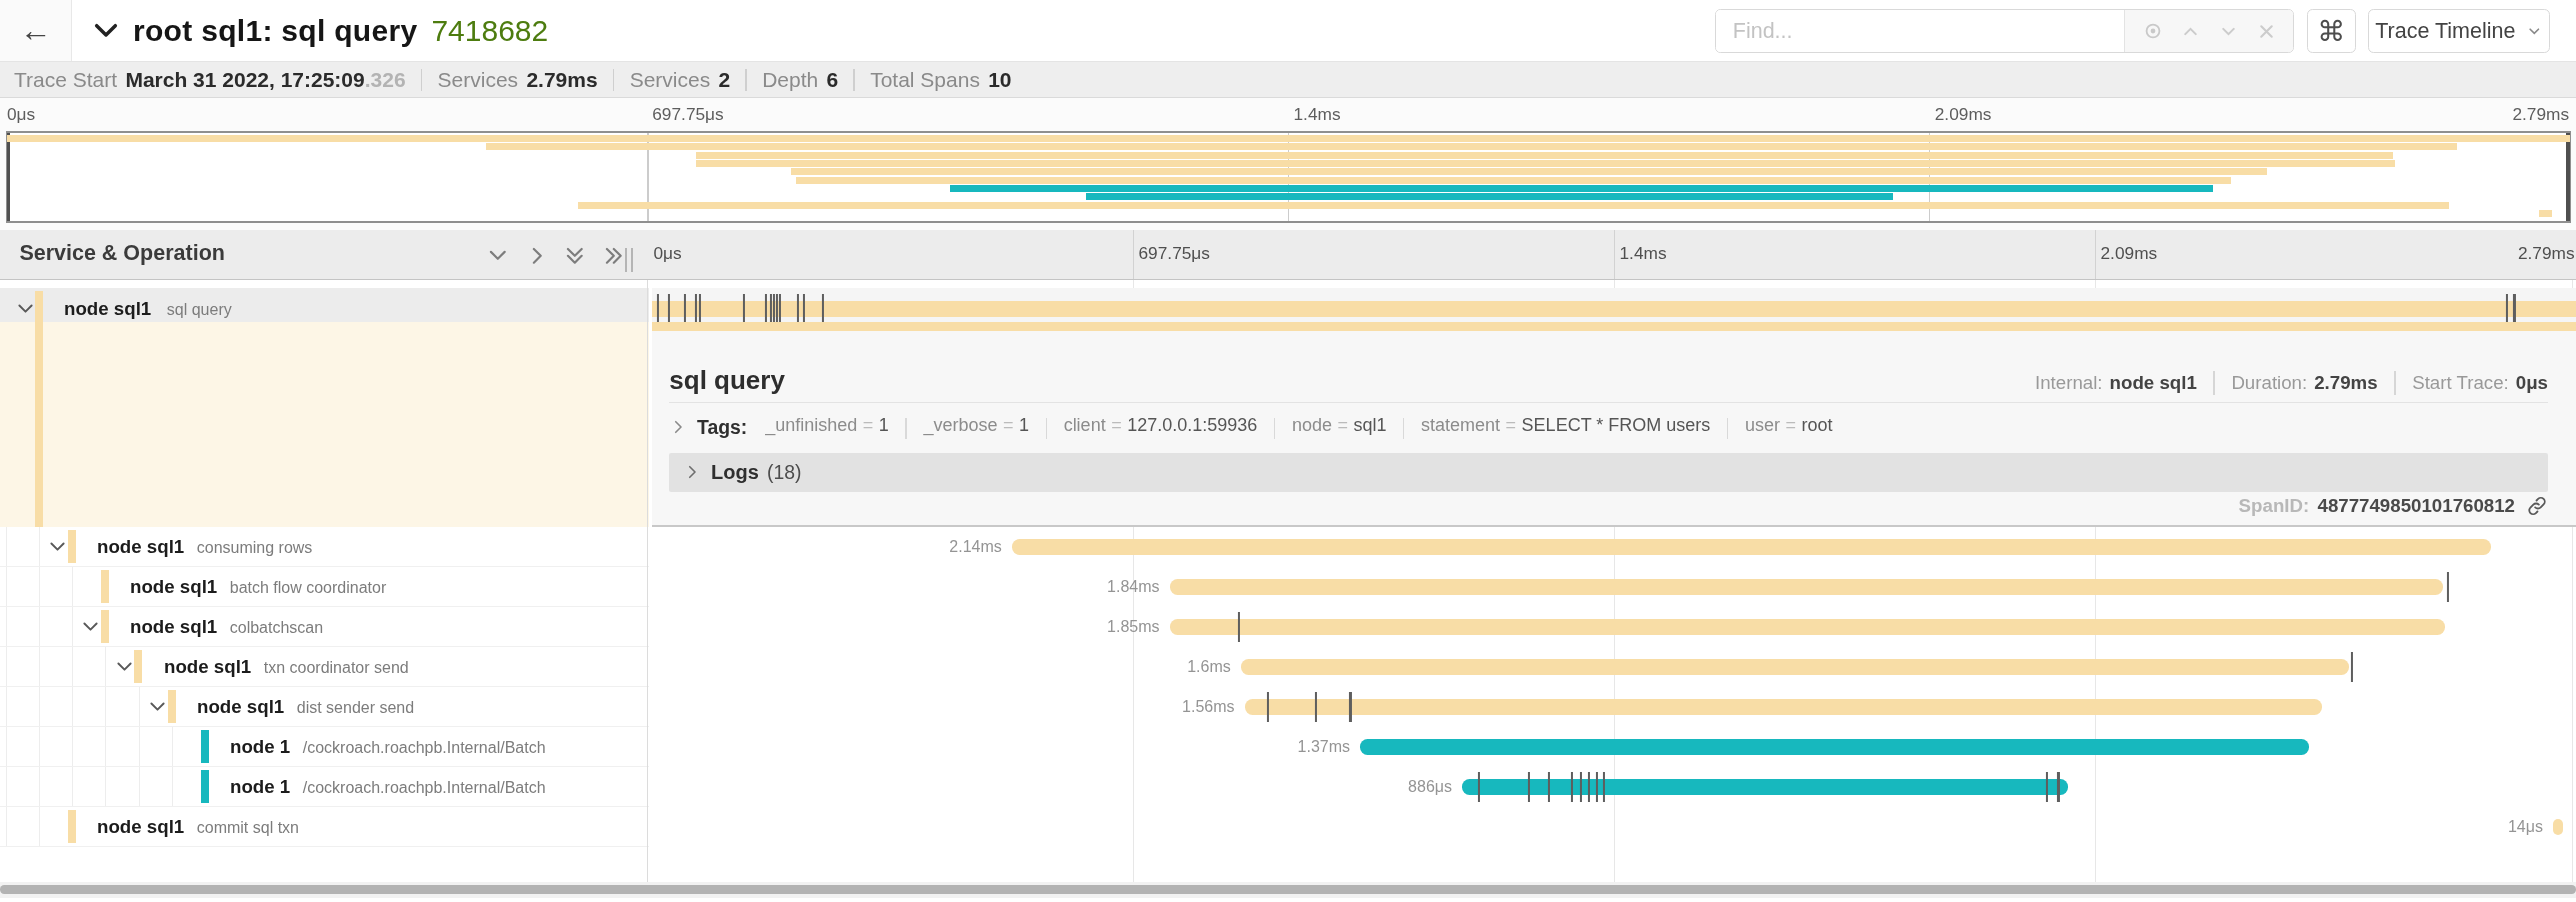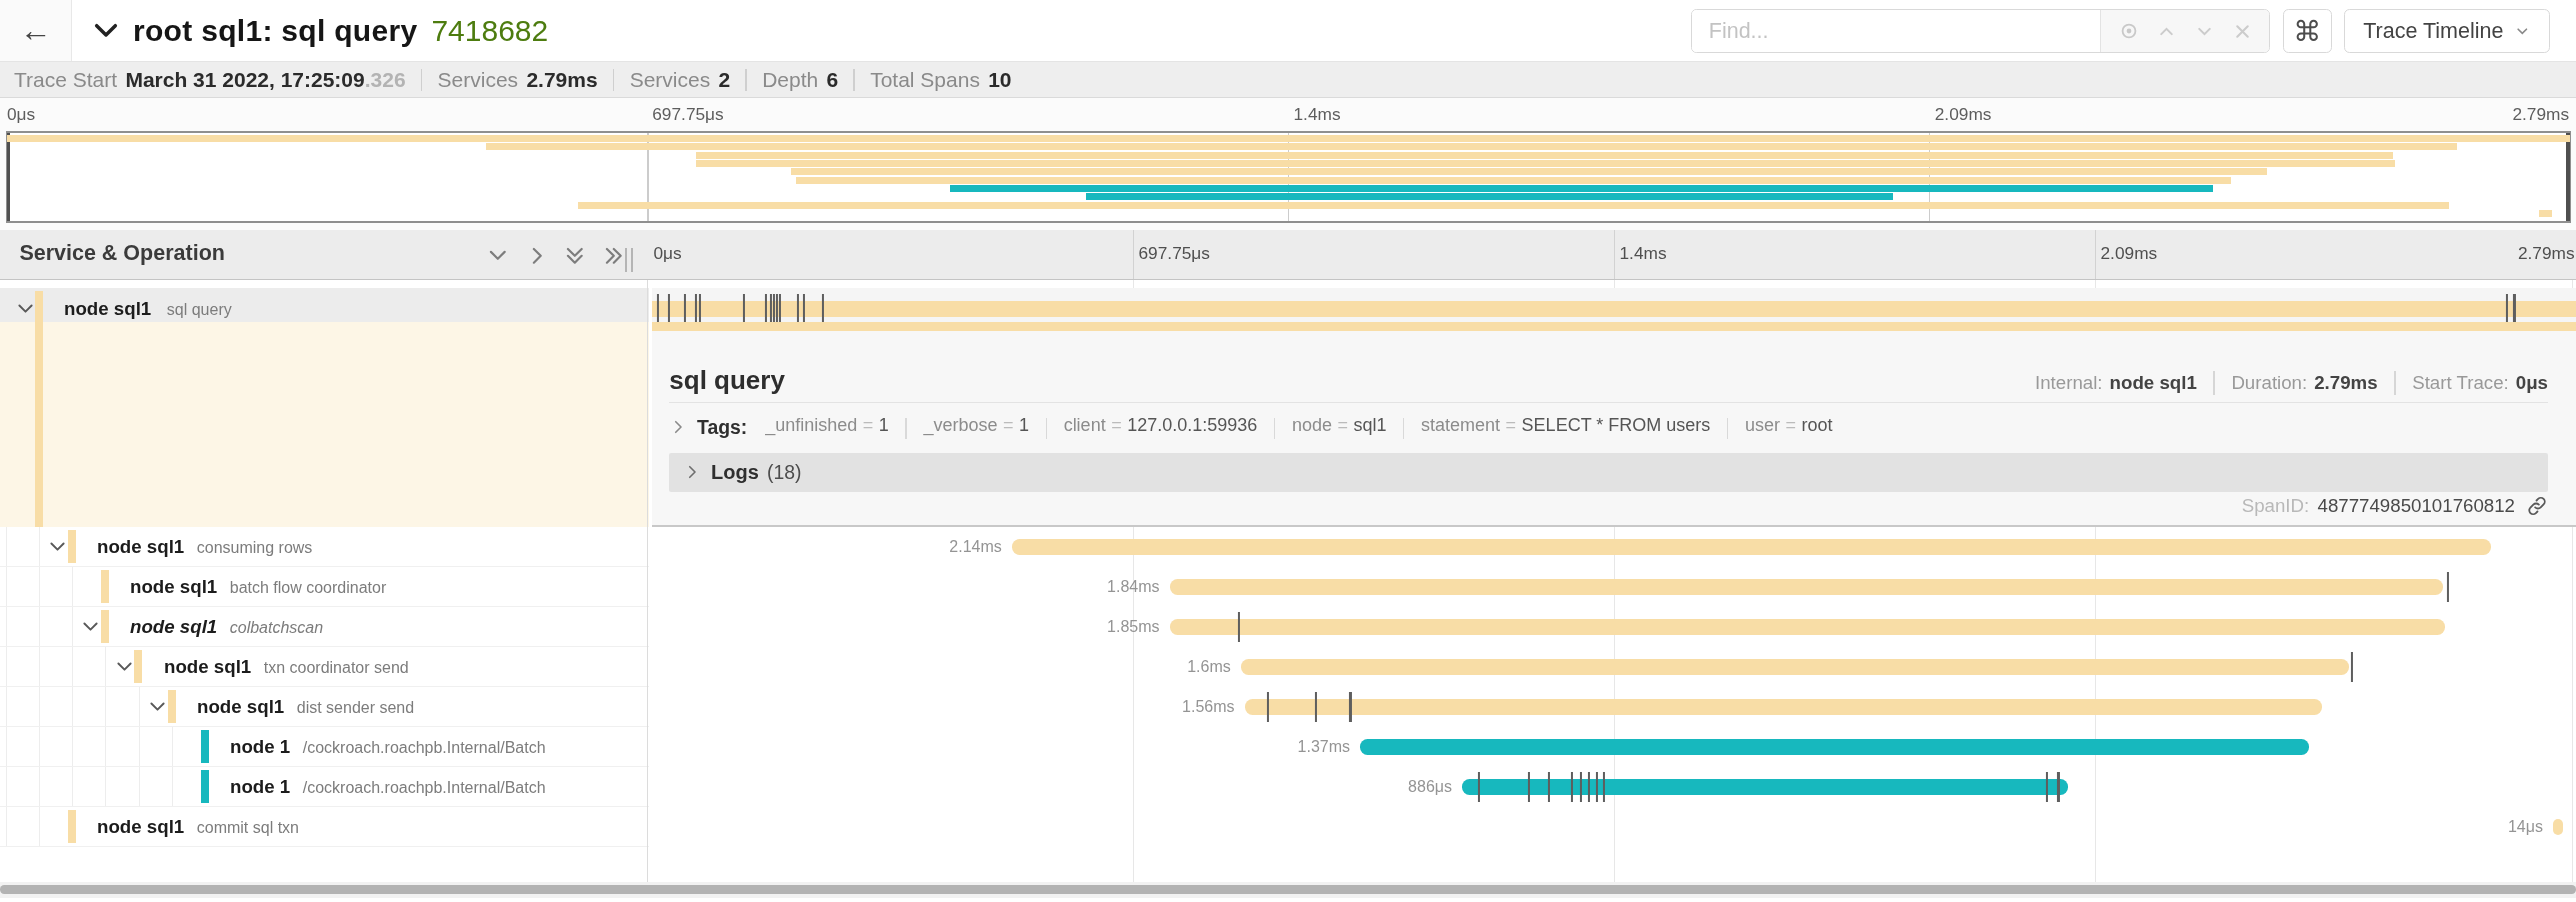--- a/index.html
+++ b/index.html
@@ -13,21 +13,21 @@
   .hdr-title-wrap { position:absolute; left:133px; top:0; height:61px; display:flex; align-items:center; }
   .hdr-title { font-size:30px; font-weight:bold; color:#161616; letter-spacing:0.3px; }
   .hdr-traceid { font-size:30px; color:#4d7c0f; margin-left:14px; }
   .hdr-right { position:absolute; right:26px; top:9px; height:44px; display:flex; align-items:center; gap:12.5px; }
   .find-group { display:flex; height:44px; border:1.4px solid #d9d9d9; border-radius:5.5px; overflow:hidden; background:#fff; }
   .find-input { width:408px; height:100%; border:none; outline:none; font-size:21.5px; padding:0 16.6px; color:#444; font-family:"Liberation Sans", sans-serif; background:#fff; }
   .find-input::placeholder { color:#c3c3c3; }
   .find-suffix { width:169px; background:#f7f7f7; border-left:1.4px solid #e3e3e3; display:flex; align-items:center; justify-content:space-evenly; color:#c9c9c9; }
   .find-suffix svg { display:block; }
   .sq-btn { width:49px; height:44px; border:1.4px solid #d9d9d9; border-radius:5.5px; background:#fff; display:flex; align-items:center; justify-content:center; font-size:28px; color:#4d4d4d; cursor:pointer; }
-  .view-btn { height:44px; border:1.4px solid #d9d9d9; border-radius:5.5px; background:#fff; display:flex; align-items:center; padding:0 18px; gap:11px; font-size:21.5px; color:#434343; cursor:pointer; }
+  .view-btn { height:44px; border:1.4px solid #d9d9d9; border-radius:5.5px; background:#fff; display:flex; align-items:center; padding:0 6px; gap:11px; font-size:21.5px; color:#434343; cursor:pointer; }
 
   
   .summary { position:absolute; top:62px; left:0; right:0; height:36px; background:#eeeeee; border-bottom:1.4px solid #dadada; display:flex; align-items:center; padding-left:14px; font-size:21px; }
   .sum-label { color:#8a8a8a; margin-right:8.3px; }
   .sum-val { color:#2b2b2b; font-weight:bold; }
   .sum-ms { color:#b3b3b3; font-weight:bold; }
   .sum-sep { width:1.4px; height:22px; background:#cfcfcf; margin:0 15.3px; }
 
   
   .mini { position:absolute; top:98px; left:0; right:0; height:132px; background:#fbfbfb; }
@@ -91,21 +91,21 @@
   .twisty { width:18px; height:18px; color:#8a8a8a; margin-right:9.7px; flex:none; }
   .tags-label { font-size:19.4px; font-weight:bold; color:#2f2f2f; margin-right:18px; }
   .tag-item { font-size:18px; white-space:nowrap; }
   .tag-key { color:#8c8c8c; }
   .tag-eq { color:#bbbbbb; margin:0 5.5px; }
   .tag-val { color:#555555; }
   .tag-sep { display:inline-block; width:1.4px; height:21px; background:#d9d9d9; margin:0 16.6px; vertical-align:middle; }
   .d-logsrow { height:39px; background:#e2e2e2; border-radius:2.1px; display:flex; align-items:center; padding-left:14px; margin-top:4.2px; cursor:pointer; }
   .logs-label { font-size:20px; font-weight:bold; color:#2f2f2f; }
   .logs-count { font-size:19.4px; color:#4d4d4d; margin-left:8.3px; }
-  .d-spanid { position:absolute; right:28px; bottom:8.3px; display:flex; align-items:center; font-size:18.7px; }
+  .d-spanid { position:absolute; right:28px; bottom:8.3px; display:flex; align-items:center; font-size:18.7px;font-weight:bold; }
   .spanid-label { color:#b8b8b8; margin-right:8.3px; }
   .spanid-val { color:#4a4a4a; }
   .link-ic { margin-left:11px; color:#595959; cursor:pointer; display:flex; }
 
   #span-rows { position:absolute; top:247px; left:0; right:0; z-index:1; }
   .span-row { position:relative; height:40px; }
 
   
   .hscroll { position:absolute; left:0; right:0; bottom:5.5px; height:15.3px; background:#f2f2f2; }
   .hscroll .thumb { position:absolute; left:0; right:0; top:2.8px; height:9px; background:#b3b3b3; border-radius:4.2px; cursor:pointer; }
@@ -377,21 +377,21 @@
         </div>
         <div class="span-row">
           <div class="tree-cell">
             <i class="guide" style="left: 5.5px;"></i>
             <i class="guide" style="left: 39px;"></i>
             <i class="guide" style="left: 72px;"></i>
             <span class="tree-chev" style="left: 80px;"><svg width="21" height="21" viewBox="0 0 24 24" fill="none" stroke="#595959" stroke-width="2.2" stroke-linecap="round" stroke-linejoin="round">
                 <path d="M5 8l7 7 7-7"></path>
               </svg></span>
             <i class="accent" style="left: 101px; background: rgb(248, 221, 166);"></i>
-            <span class="tree-text" style="left: 130px; font-style: italic;"><span class="svc-name">node sql1</span><span class="op-name">colbatchscan</span></span>
+            <span class="tree-text" style="left: 130px;"><span class="svc-name">node sql1</span><span class="op-name">colbatchscan</span></span>
           </div>
           <div class="bar-cell">
             <span class="dur-label" style="left: calc(26.9% - 128px);">1.85ms</span>
             <div class="bar" style="left: 26.9%; width: 66.3%; background: rgb(248, 221, 166);"></div>
             <i class="tick" style="left: 30.5%;"></i>
           </div>
         </div>
         <div class="span-row">
           <div class="tree-cell">
             <i class="guide" style="left: 5.5px;"></i>

